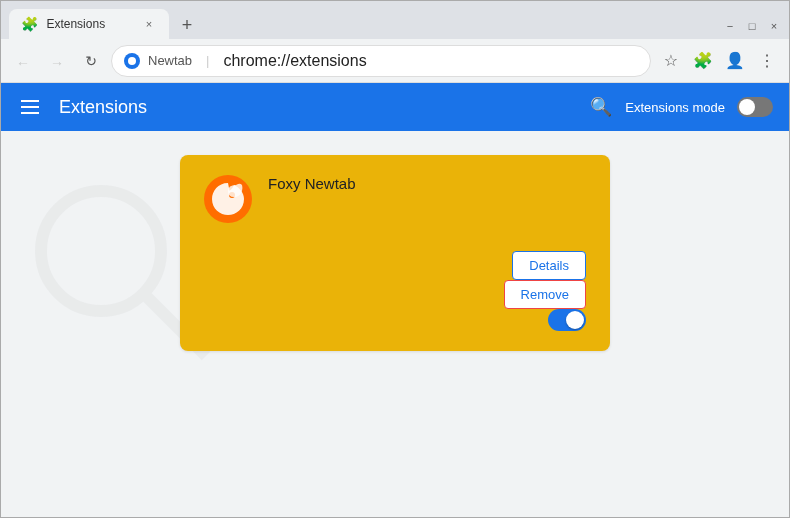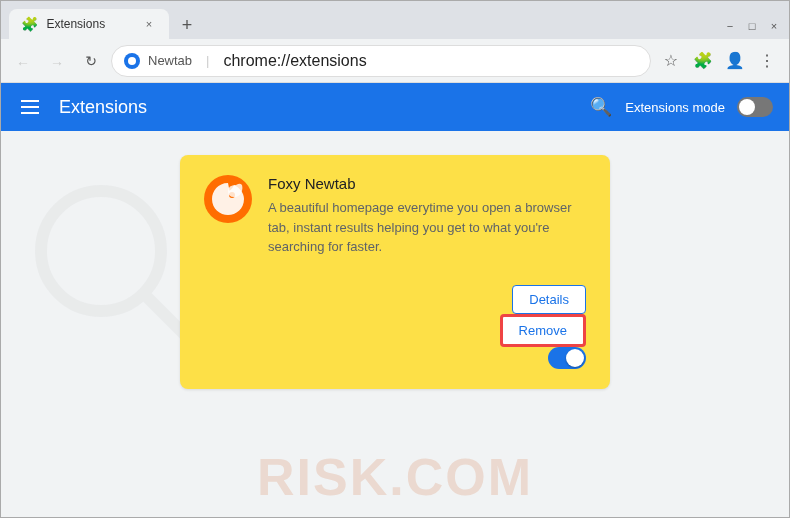--- a/index.html
+++ b/index.html
@@ -267,21 +267,21 @@
       left: 20px;
       top: 40px;
       width: 200px;
       height: 200px;
       opacity: 0.07;
       pointer-events: none;
     }
 
     
     .extension-card {
-      background: #fde047;
+      background: #eab308;
       border-radius: 8px;
       padding: 20px 24px;
       width: 430px;
       margin: 0 auto;
       box-shadow: 0 1px 3px rgba(0,0,0,0.1);
       display: flex;
       flex-direction: column;
       gap: 0;
       position: relative;
       z-index: 1;
@@ -324,21 +324,21 @@
       background: white;
       color: #1a73e8;
       font-size: 13px;
       border-radius: 4px;
       cursor: pointer;
       font-family: inherit;
     }
 
     .btn-remove {
       padding: 6px 16px;
-      border: 3px solid #ef4444;
+      border: 1px solid #ef4444;
       background: white;
       color: #1a73e8;
       font-size: 13px;
       border-radius: 4px;
       cursor: pointer;
       font-family: inherit;
     }
 
     .toggle-ext {
       margin-left: auto;
@@ -442,27 +442,25 @@
           <circle cx="24" cy="24" r="24" fill="#ff6d00"></circle>
 
           <path d="M24 8 C14 8, 8 16, 8 24 C8 34, 16 40, 24 40 C32 40, 40 34, 40 24 C40 18, 36 13, 30 10 C28 14, 26 16, 24 16 C20 16, 18 20, 20 24 C22 28, 28 28, 30 24 C31 21, 29 18, 26 18" fill="white" opacity="0.9"></path>
           <circle cx="28" cy="20" r="3" fill="#ff6d00"></circle>
 
           <path d="M32 10 Q40 6 38 16 Q36 22 30 22 Q24 22 24 16 Q24 10 32 10Z" fill="white" opacity="0.8"></path>
         </svg>
 
         <div class="ext-info">
           <div class="ext-name">Foxy Newtab</div>
-          <div class="ext-desc">A beautiful homepage everytime you open a browser tab, instant results helping you get to what you're searching for faster.</div>
         </div>
       </div>
 
       <div class="card-actions">
         <button class="btn-details">Details</button>
         <button class="btn-remove">Remove</button>
         <div class="toggle-ext on"></div>
       </div>
     </div>
 
-    <div class="watermark">RISK.COM</div>
   </div>
 
 </div>
 
 </body></html>

